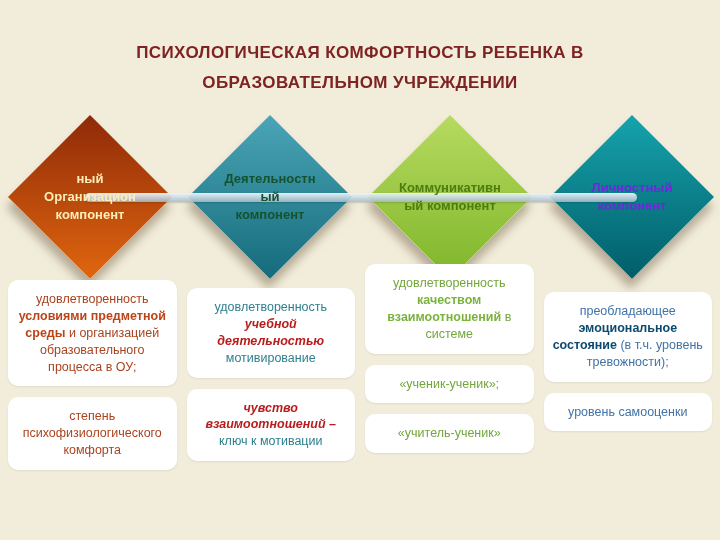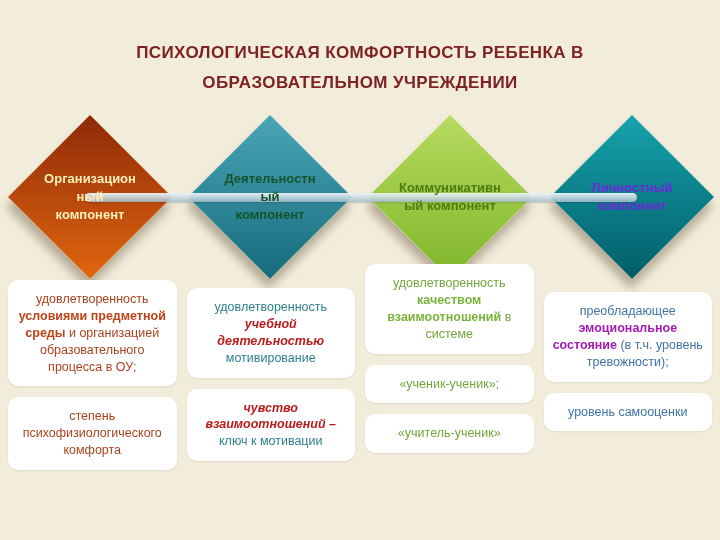--- a/index.html
+++ b/index.html
@@ -70,42 +70,42 @@
   .card p + p{}
   .b{font-weight:bold;}
 
   .col1 .card{color:#a8431f;}
   .col1 .b{color:#bc4318;}
   .col2 .card{color:#2d7f8e;}
   .col2 .b{color:#b91c1c;font-style:italic;}
   .col3 .card{color:#72a63c;}
   .col3 .b{color:#7ab33c;}
   .col4 .card{color:#4173a6;}
-  .col4 .b{color:#a21caf;}
+  .col4 .b{color:#0c4a6e;}
 </style>
 </head>
 <body>
 
 <div class="slide">
 
   <div class="title">
     <div>ПСИХОЛОГИЧЕСКАЯ КОМФОРТНОСТЬ РЕБЕНКА В</div>
     <div>ОБРАЗОВАТЕЛЬНОМ УЧРЕЖДЕНИИ</div>
   </div>
 
   <div class="connector"></div>
 
   <div class="diamond d1"></div>
   <div class="diamond d2"></div>
   <div class="diamond d3"></div>
   <div class="diamond d4"></div>
 
   <div class="dlabel l1">
+    <span>ный</span>
     <span>Организацион</span>
-    <span>ный</span>
     <span>компонент</span>
   </div>
   <div class="dlabel l2">
     <span>Деятельностн</span>
     <span>ый</span>
     <span>компонент</span>
   </div>
   <div class="dlabel l3">
     <span>Коммуникативн</span>
     <span>ый компонент</span>

